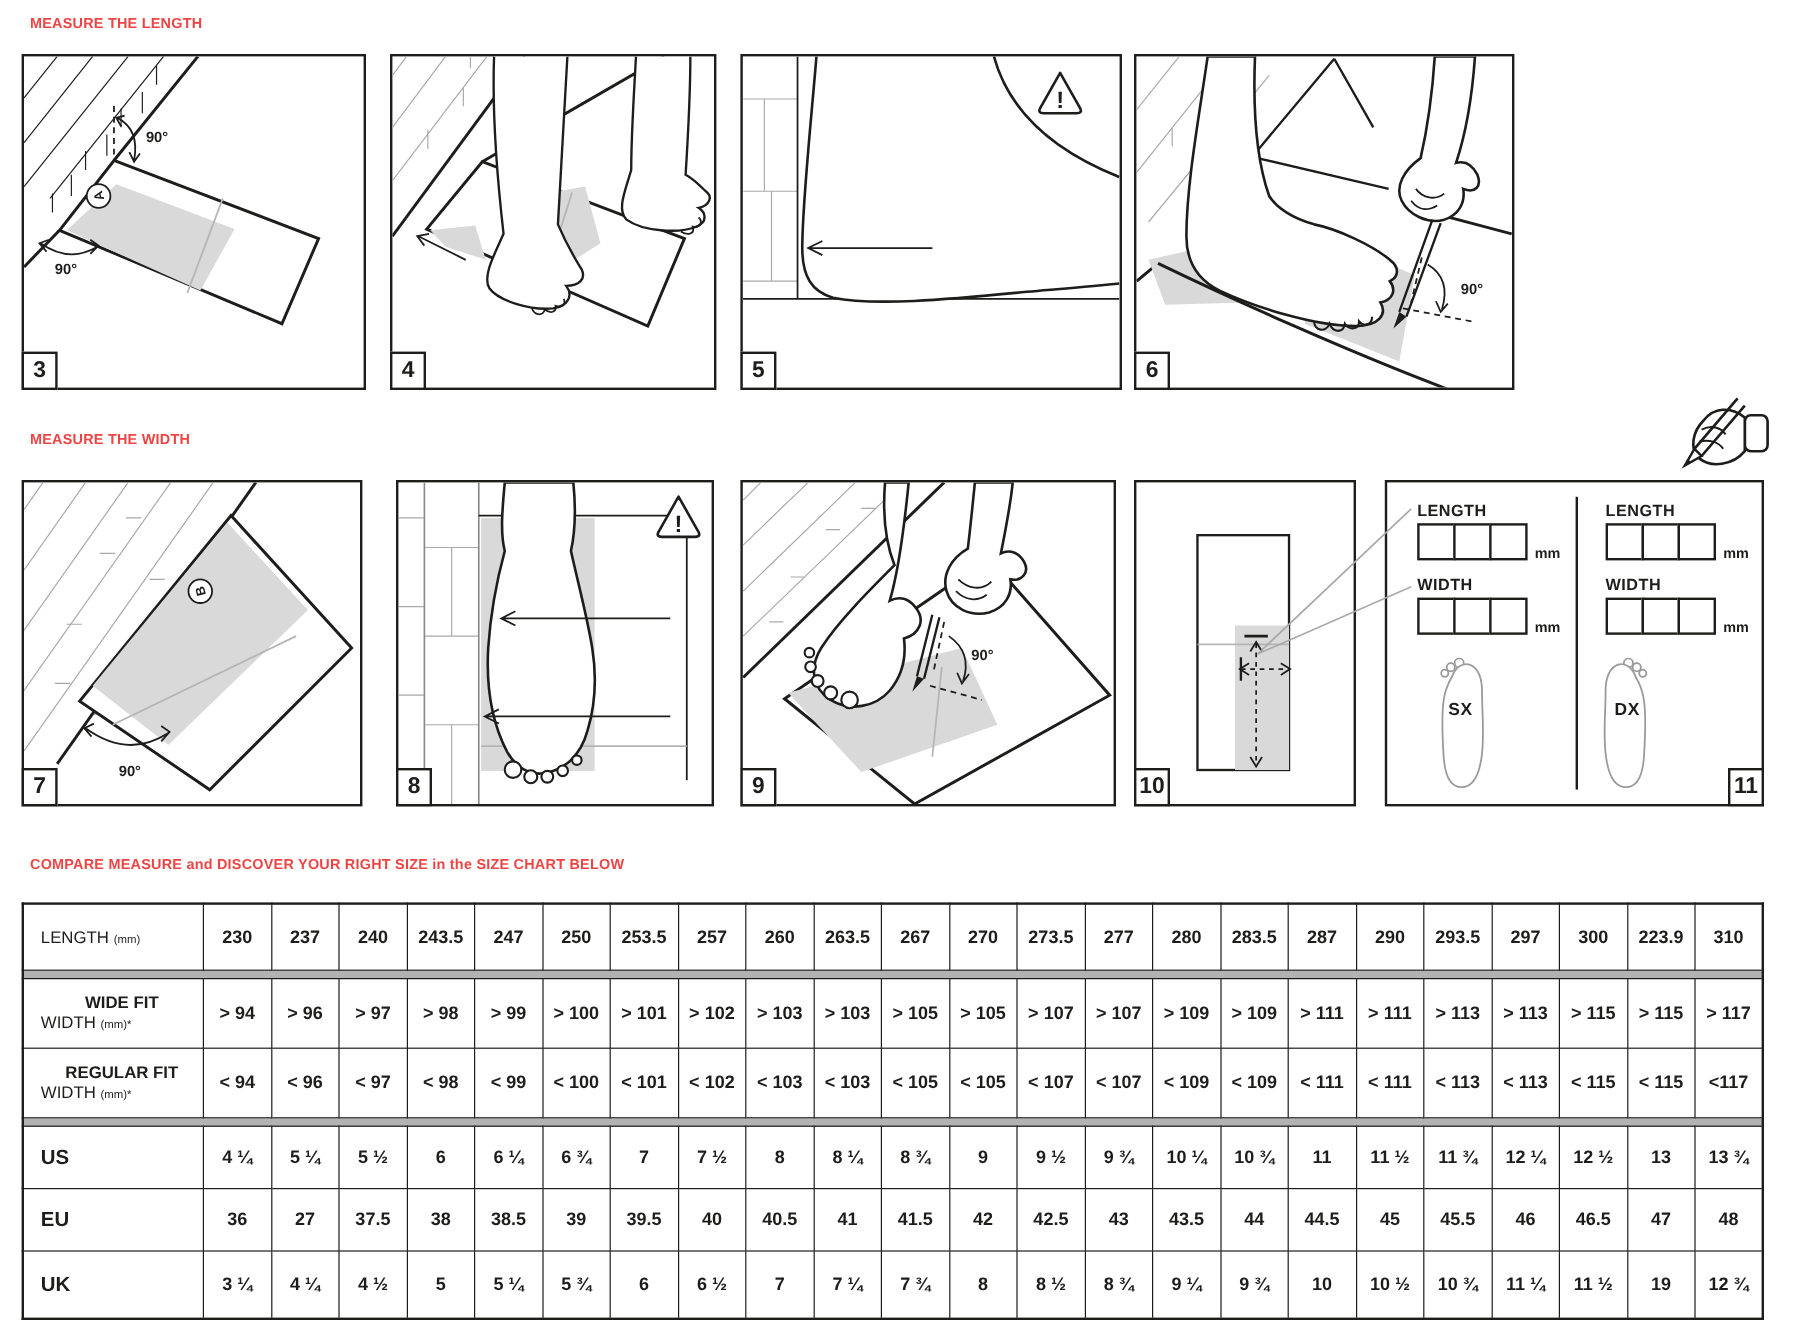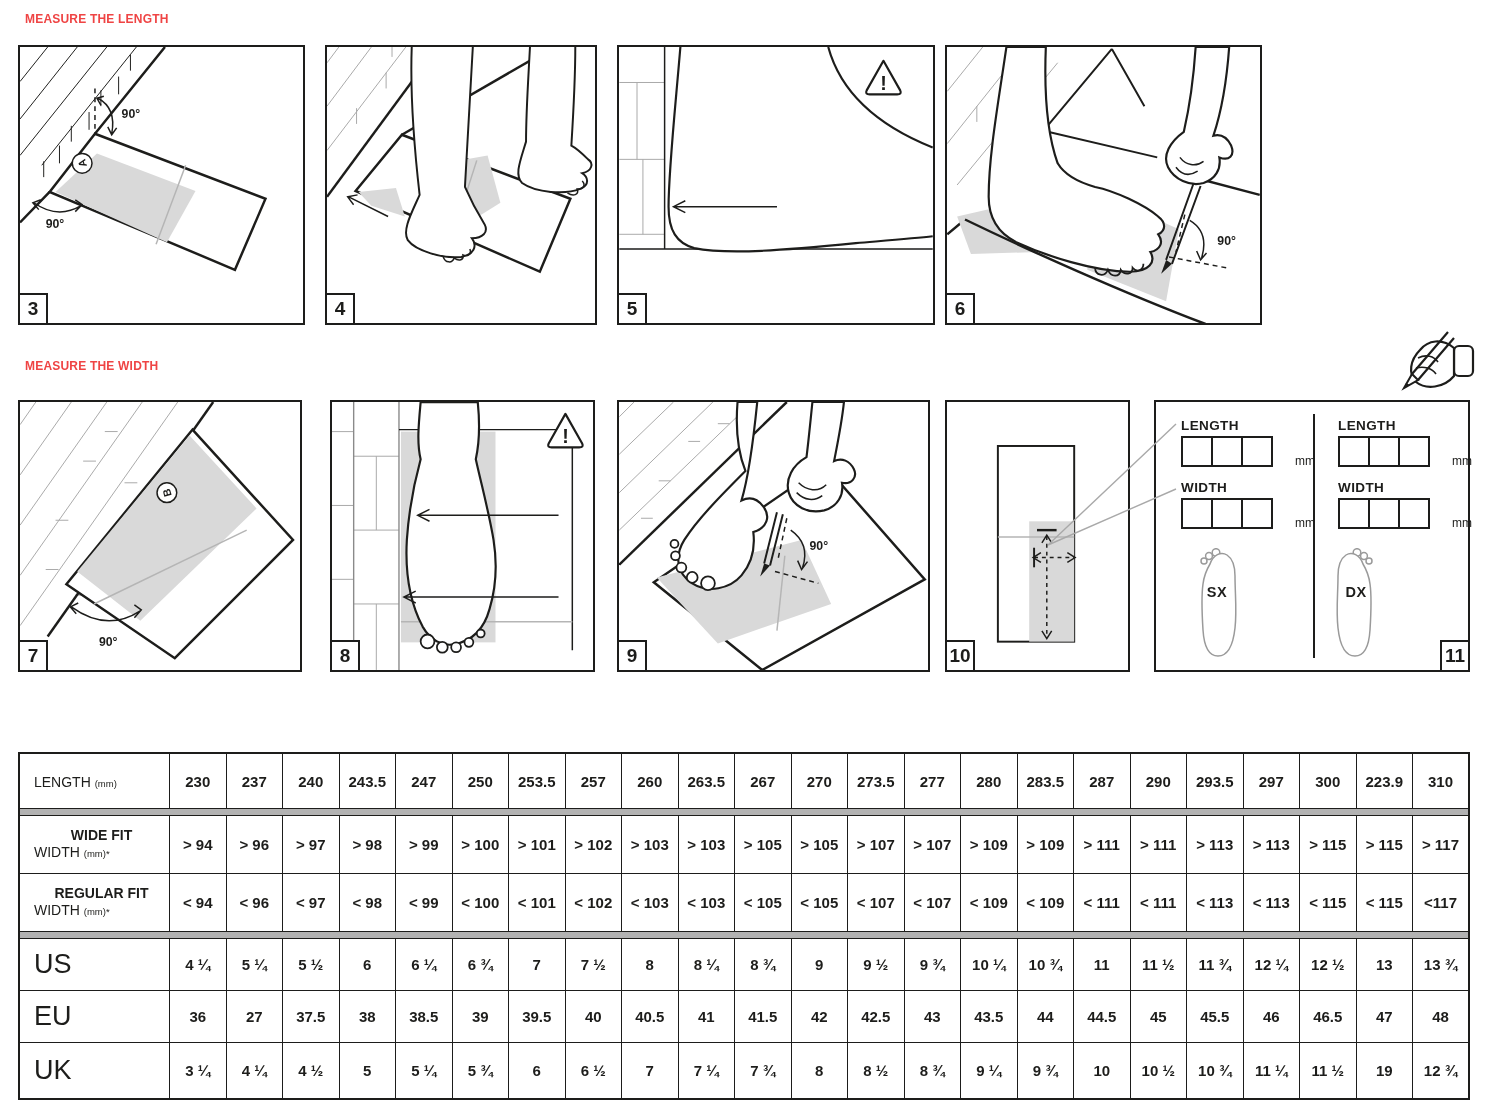--- a/index.html
+++ b/index.html
@@ -14,21 +14,21 @@
   .badge.right{left:auto;right:-2px;}
   .ink{stroke:#1d1d1b;fill:none;}
   svg text{font-family:"Liberation Sans","DejaVu Sans",sans-serif;font-weight:700;fill:#1d1d1b;}
 
   
   .half{position:absolute;top:0;height:100%;}
   .form-label{position:absolute;font-size:13.5px;font-weight:700;letter-spacing:.4px;}
   .boxrow{position:absolute;display:flex;align-items:flex-end;}
   .boxrow .cell{width:32px;height:31px;border:2px solid #1d1d1b;box-sizing:border-box;margin-left:-2px;background:#fff;}
   .boxrow .cell:first-child{margin-left:0;}
-  .boxrow .unit{font-size:12px;font-weight:400;margin-left:22px;line-height:12px;}
+  .boxrow .unit{font-size:12px;font-weight:700;margin-left:6px;line-height:12px;}
   .footwrap{position:absolute;width:42px;height:112px;}
   .footlabel{position:absolute;left:50%;top:36px;transform:translateX(-50%);font-size:14.5px;font-weight:700;letter-spacing:.5px;}
   .vdivide{position:absolute;width:2px;background:#1d1d1b;}
 
   
   #size-table{position:absolute;left:18px;top:752px;width:1452px;border-collapse:collapse;
               table-layout:fixed;border:2px solid #1d1d1b;}
   #size-table td{border:1.5px solid #1d1d1b;text-align:center;font-weight:700;font-size:15px;padding:0;}
   #size-table td.label-cell{width:135px;text-align:left;padding-left:14px;border-radius:21px;}
   tr.row-plain td{height:54px;border-bottom:none;}
@@ -36,29 +36,30 @@
   tr[data-name="size-row-regular-fit"] td{border-bottom:none;}
   tr[data-name="size-row-wide-fit"] td{border-top:none;}
   tr[data-name="size-row-us"] td{border-top:none;}
   tr.row-big td{height:51px;}
   tr[data-name="size-row-uk"] td{height:55px;}
   tr.sep-row td{border:none;height:6px;background:#b2b2b2;}
   .lbl-plain-main{font-size:14px;font-weight:400;}
   .lbl-small{font-size:9.5px;font-weight:400;}
   .lbl-bold{font-size:14px;font-weight:700;line-height:17px;text-align:center;}
   .lbl-plain{font-size:14px;font-weight:400;line-height:17px;}
-  .lbl-big{font-size:27px;font-weight:400;}
+  .lbl-big{font-size:17px;font-weight:700;}
 </style>
 </head>
 <body>
 
 <div id="page" data-name="size-guide-page">
 
   <div class="heading" style="left:25px;top:12px;" data-name="heading-measure-length">MEASURE THE LENGTH</div>
   <div class="heading" style="left:25px;top:359px;" data-name="heading-measure-width">MEASURE THE WIDTH</div>
+  <div class="heading" style="left:25px;top:713px;" data-name="heading-size-chart">COMPARE MEASURE and DISCOVER YOUR RIGHT SIZE in the SIZE CHART BELOW</div>
 
   <div class="panel" style="left:18px;top:45px;width:287px;height:280px;" data-name="panel-3">
     <svg viewBox="0 0 287 280" data-name="panel-3-illustration">
       <g class="ink" stroke="#a9a9a9" stroke-width="1" data-name="brick-wall-hatch">
         <path d="M118,0 L22,120 M88,0 L0,110 M58,0 L0,73 M28,0 L0,35"></path>
         <path d="M100,30 V48 M70,66 V84 M40,100 V118 M112,8 V24 M82,44 V60 M52,80 V96 M24,116 V132"></path>
       </g>
       <path class="ink" stroke-width="2.5" d="M147,0 L76,88 M30,147 L0,178" data-name="wall-edge"></path>
       <polygon points="76,88 249,154 218,226 30,147" fill="#fff" stroke="#1d1d1b" stroke-width="2.5" data-name="measuring-paper"></polygon>
       <polygon points="36,147 78,108 178,146 149,198" fill="#d9d9d9" data-name="paper-shading"></polygon>

